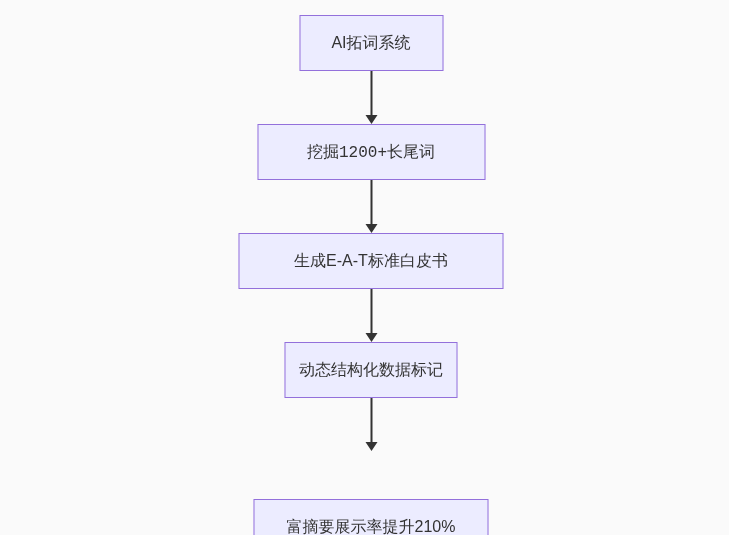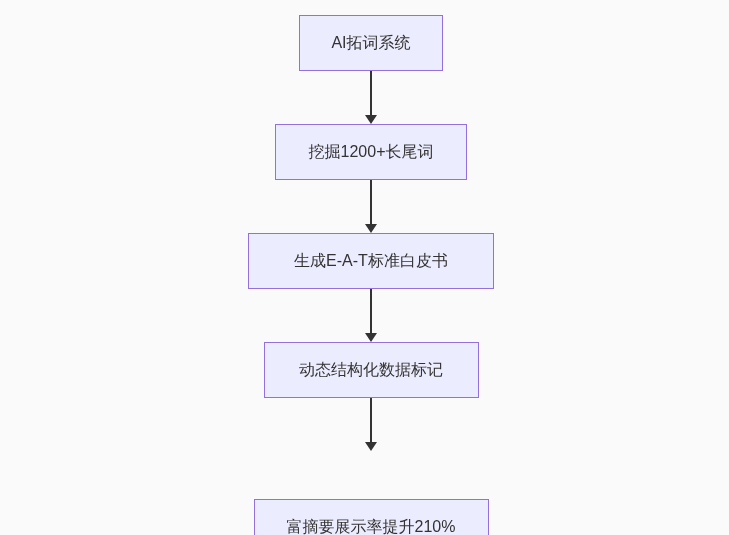--- a/index.html
+++ b/index.html
@@ -34,23 +34,23 @@
     border: 1px solid #9370DB;
     color: #333333;
     font-size: 16px;
     display: flex;
     align-items: center;
     justify-content: center;
     text-align: center;
     white-space: nowrap;
   }
   .node-1 { width: 144px; }
-  .node-2 { width: 192px; }
-  .node-3 { width: 246px; }
-  .node-4 { width: 215px; }
+  .node-2 { width: 228px; font-family: Liberation Mono, monospace; }
+  .node-3 { width: 265px; }
+  .node-4 { width: 173px; }
   .node-5 { width: 235px; margin-top: 48px; }
   .arrow {
     display: flex;
     flex-direction: column;
     align-items: center;
     height: 53px;
   }
   .arrow .shaft {
     width: 2px;
     height: 44px;

